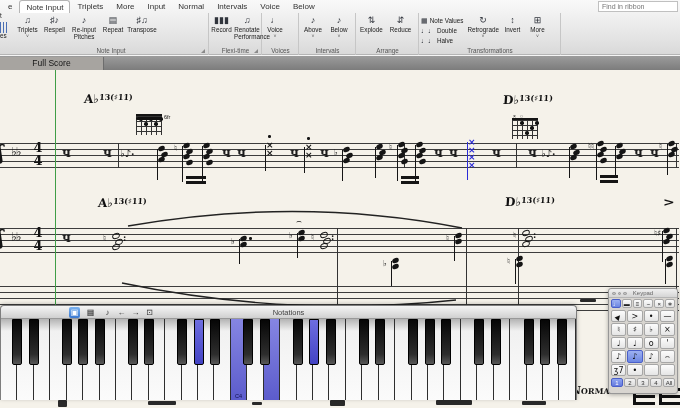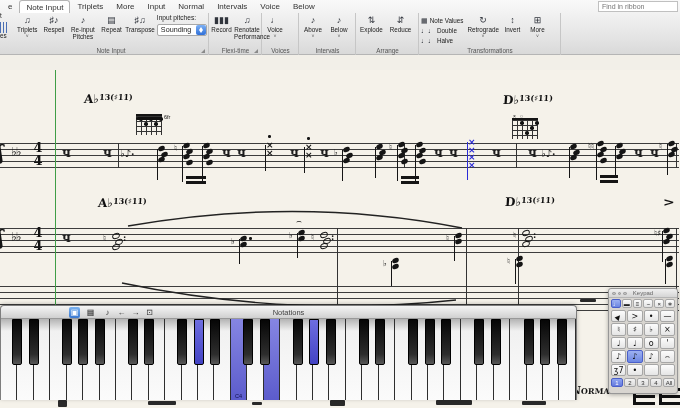--- a/index.html
+++ b/index.html
@@ -374,24 +374,20 @@
               <div>Re-input Pitches</div>
             </div>
             <div class="rbtn" style="width: 26px;">
               <div class="ricon">▤</div>
               <div>Repeat</div>
             </div>
             <div class="rbtn" style="width: 32px;">
               <div class="ricon">♯♫</div>
               <div>Transpose</div>
             </div>
-            <div class="ipcol">
-              <div>Input pitches:</div>
-              <div class="ipsel">Sounding<div class="ipstep"></div></div>
-            </div>
           </div>
           <div class="glabel">Note Input</div>
           <div class="launcher"></div>
         </div>
         <div class="rgroup" style="left: 210px; width: 52px;">
           <div class="brow">
             <div class="rbtn" style="width: 24px;">
               <div class="ricon">▮▮▮</div>
               <div>Record</div>
             </div>
@@ -470,20 +466,23 @@
               <div class="ricon">⊞</div>
               <div>More</div>
               <div class="caret">˅</div>
             </div>
           </div>
           <div class="glabel">Transformations</div>
         </div>
       </div>
   </div>
 
+  <div class="docbar">
+    <div class="doctab">Full Score</div>
+  </div>
 
   <div class="normal">Normal</div>
 
   <div class="kb">
     <div class="kbtitle">
       <div class="kbtext">Notations</div>
       <div id="kbtools">
           <div class="kbicon blue" style="left: 68px;">▣</div>
           <div class="kbicon" style="left: 84px;">▦</div>
           <div class="kbicon" style="left: 101px;">♪</div>

